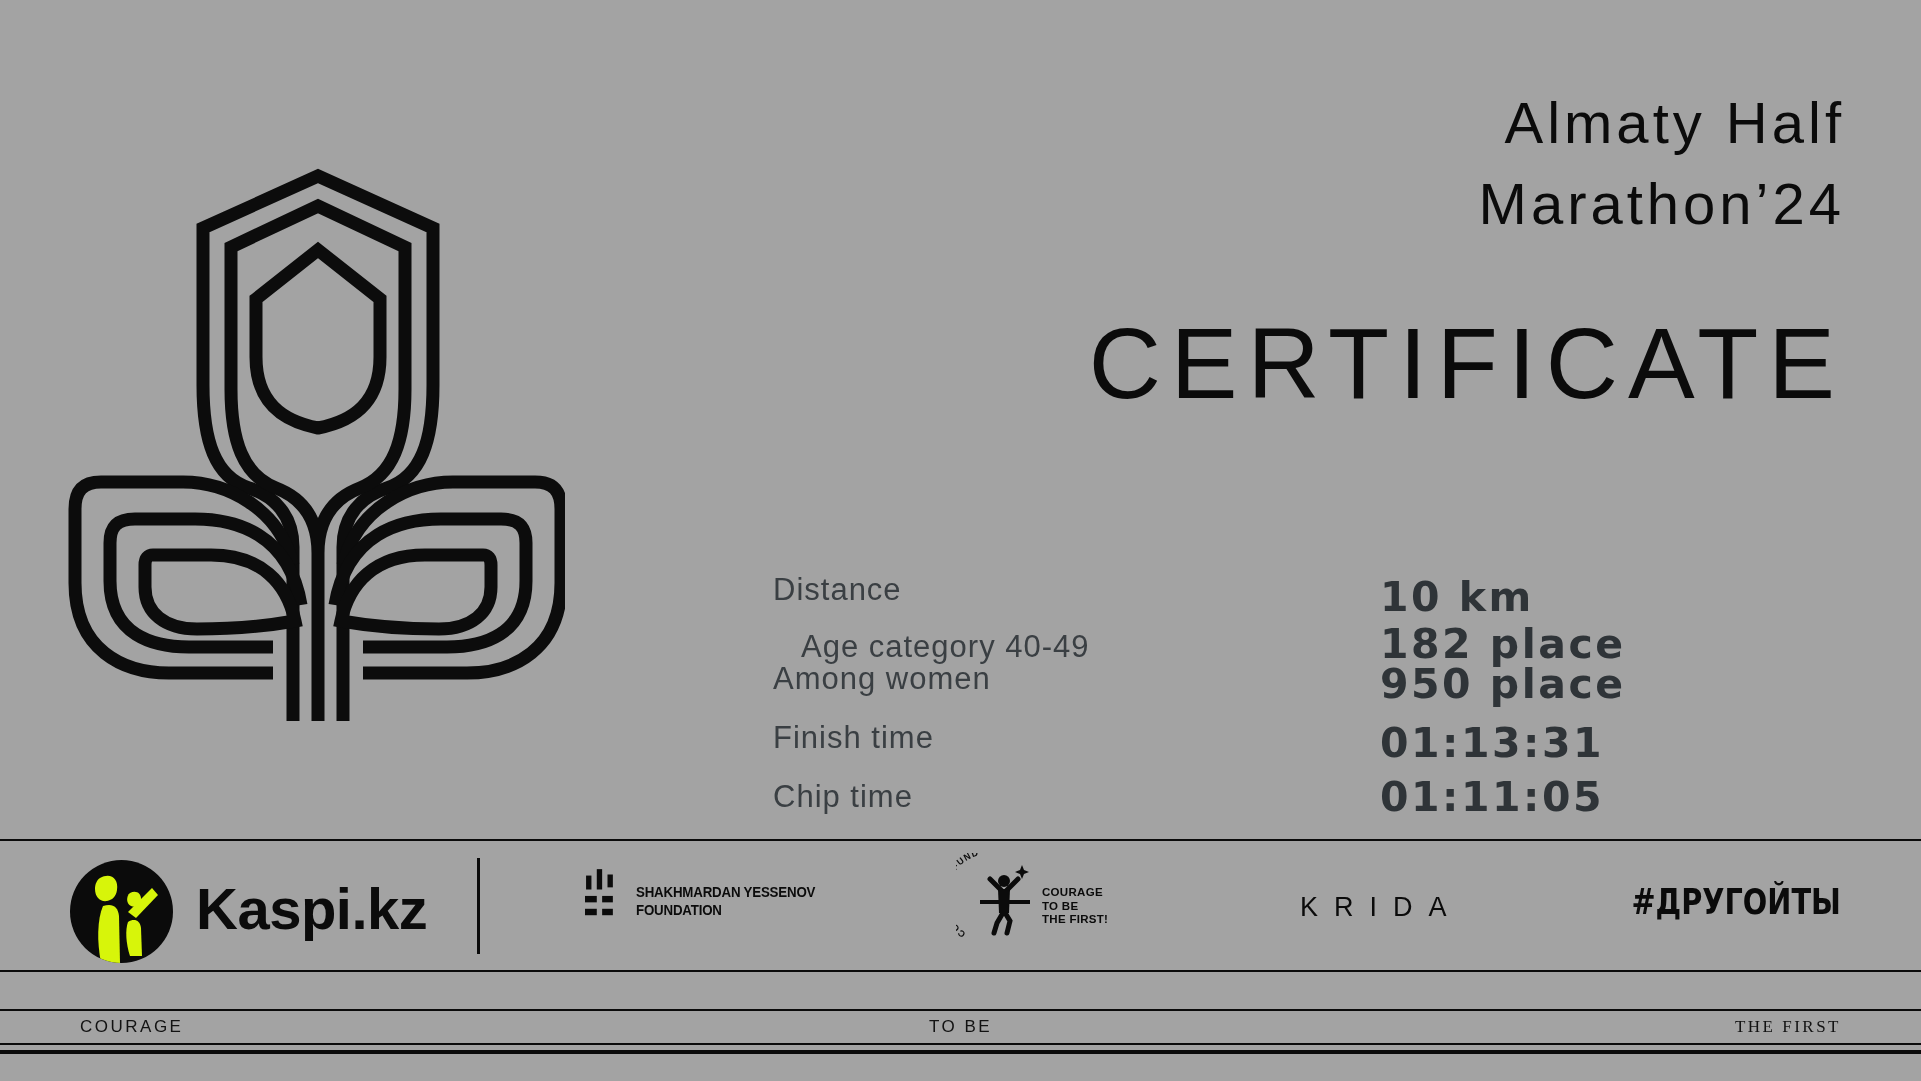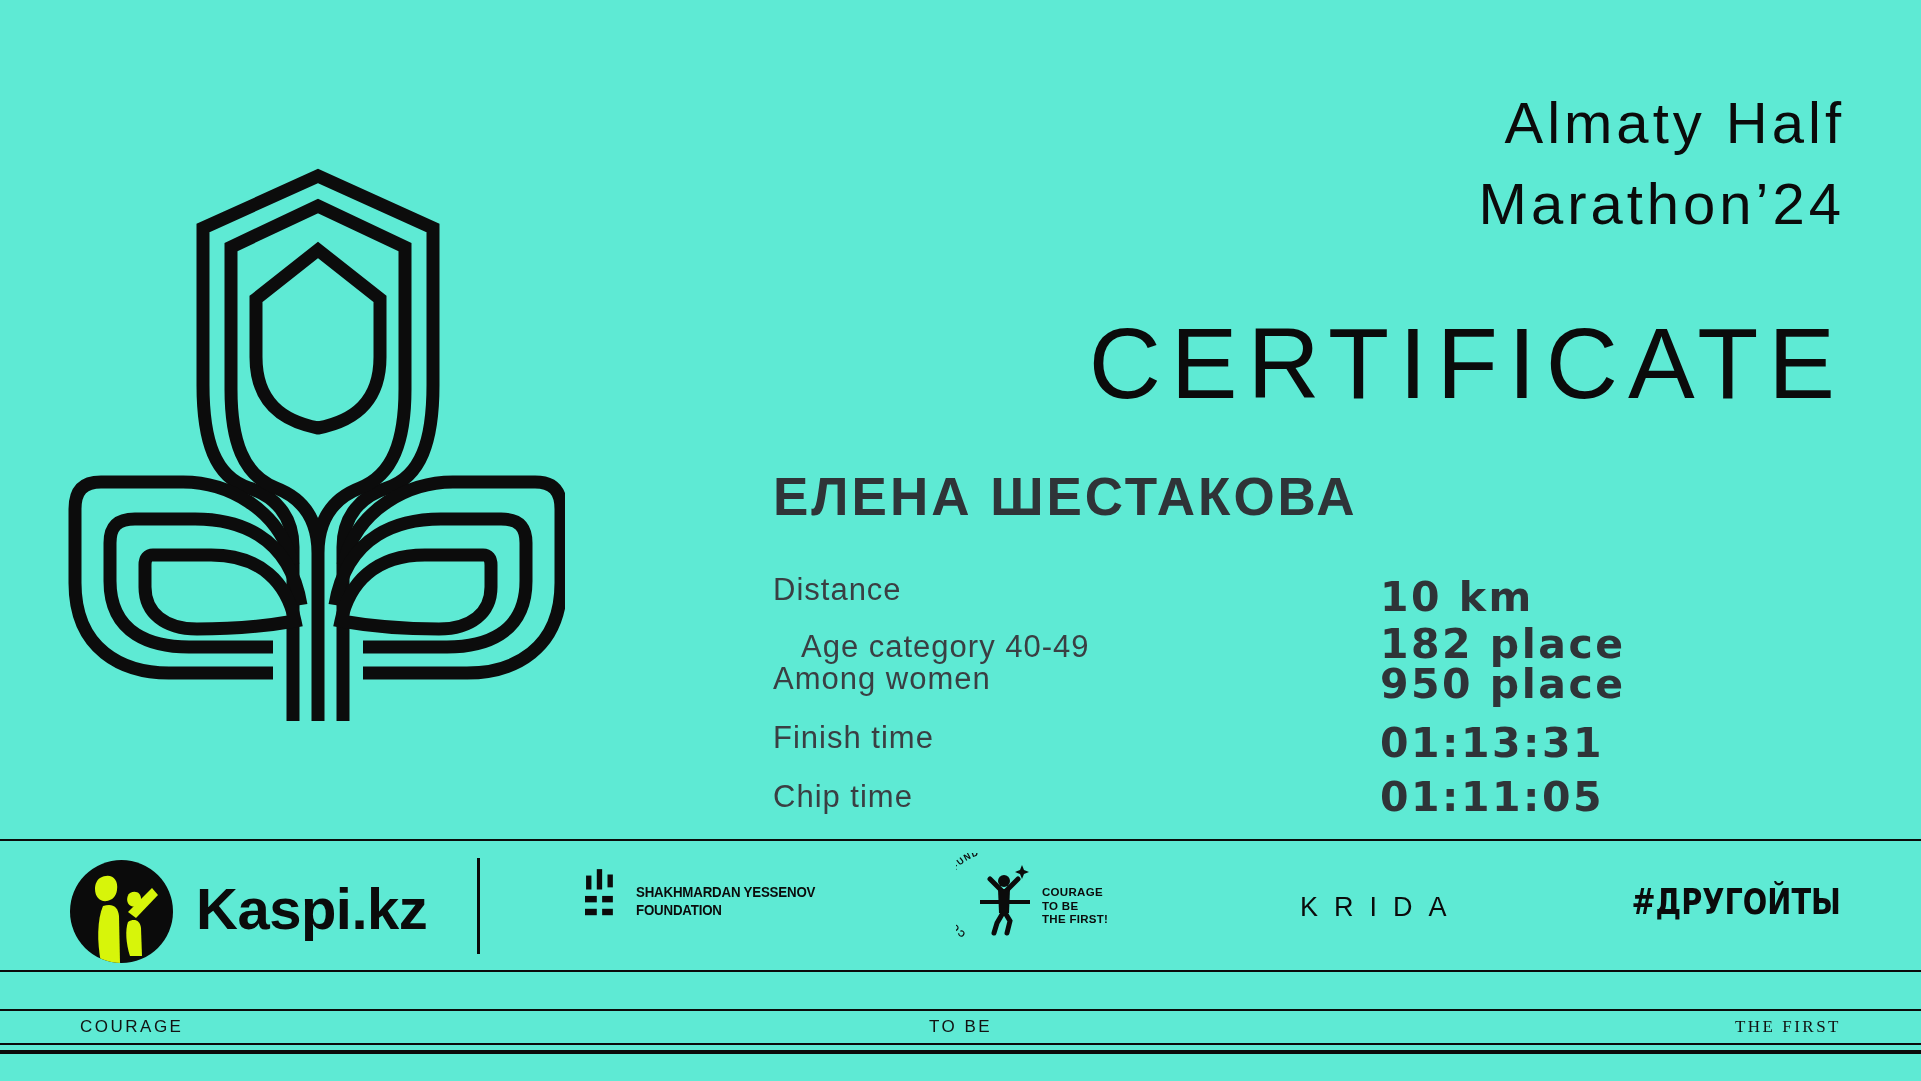--- a/index.html
+++ b/index.html
@@ -1,18 +1,18 @@
 <!DOCTYPE html>
 <html><head>
 <meta charset="utf-8">
 <style>
   html,body{margin:0;padding:0;background:#222;}
   .canvas{
     position:relative;width:1921px;height:1081px;overflow:hidden;
-    background:#5eead4;
+    background:#a3a3a3;
     font-family:"Liberation Sans",sans-serif;
     color:#0B0B0B;
   }
   .abs{position:absolute;}
 
   
   .event-line{right:76px;text-align:right;font-size:58px;font-weight:500;
               letter-spacing:4px;line-height:1;color:#0B0B0B;}
   .event-line1{top:94px;}
   .event-line2{top:175px;}
@@ -71,21 +71,20 @@
     <path d="M 88 420 L 146 420 C 196 420 222 448 230 486 C 196 492 160 494 132 494 C 100 494 80 478 80 452 L 80 430 C 80 423 83 420 88 420 Z"></path>
     <path d="M 278 430 C 292 372 346 347 388 347 L 470 347 C 488 347 496 356 496 374 L 496 448 C 496 515 448 538 402 538 L 298 538"></path>
     <path d="M 270 470 C 282 398 336 384 376 384 L 436 384 C 454 384 461 392 461 408 L 461 446 C 461 500 418 512 382 512 L 298 512"></path>
     <path d="M 418 420 L 360 420 C 310 420 284 448 276 486 C 310 492 346 494 374 494 C 406 494 426 478 426 452 L 426 430 C 426 423 423 420 418 420 Z"></path>
   </svg>
 
   <div class="abs event-line event-line1">Almaty Half</div>
   <div class="abs event-line event-line2">Marathon’24</div>
   <div class="abs cert-heading">CERTIFICATE</div>
 
-  <div class="abs recipient">ЕЛЕНА ШЕСТАКОВА</div>
 
   <div class="abs stat-label l1">Distance</div>
   <div class="abs stat-value v1">10 km</div>
   <div class="abs stat-label l2">Age category 40-49</div>
   <div class="abs stat-value v2">182 place</div>
   <div class="abs stat-label l3">Among women</div>
   <div class="abs stat-value v3">950 place</div>
   <div class="abs stat-label l4">Finish time</div>
   <div class="abs stat-value v4">01:13:31</div>
   <div class="abs stat-label l5">Chip time</div>

